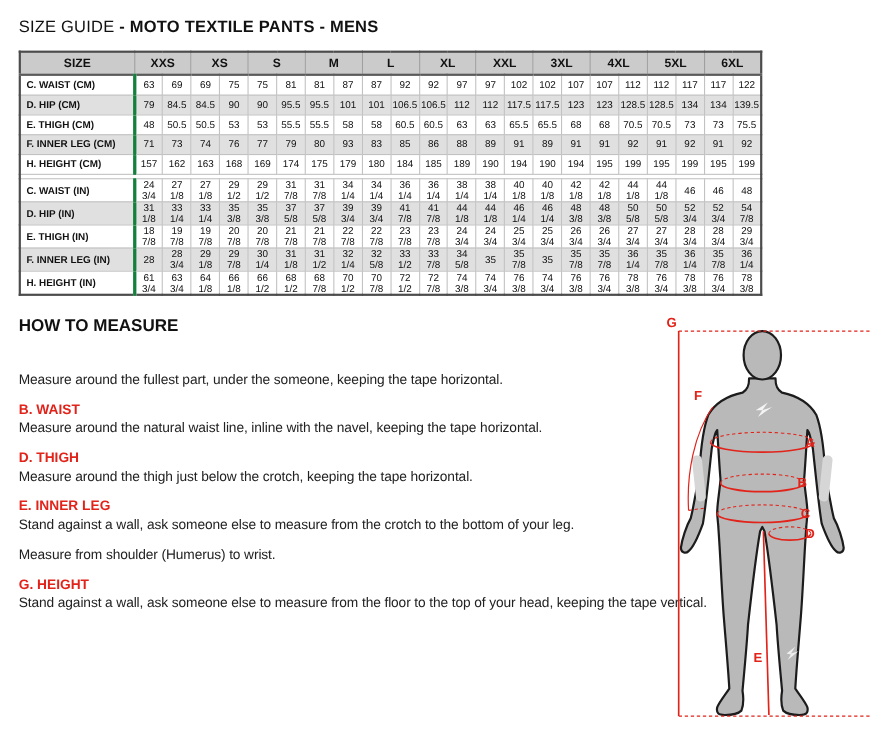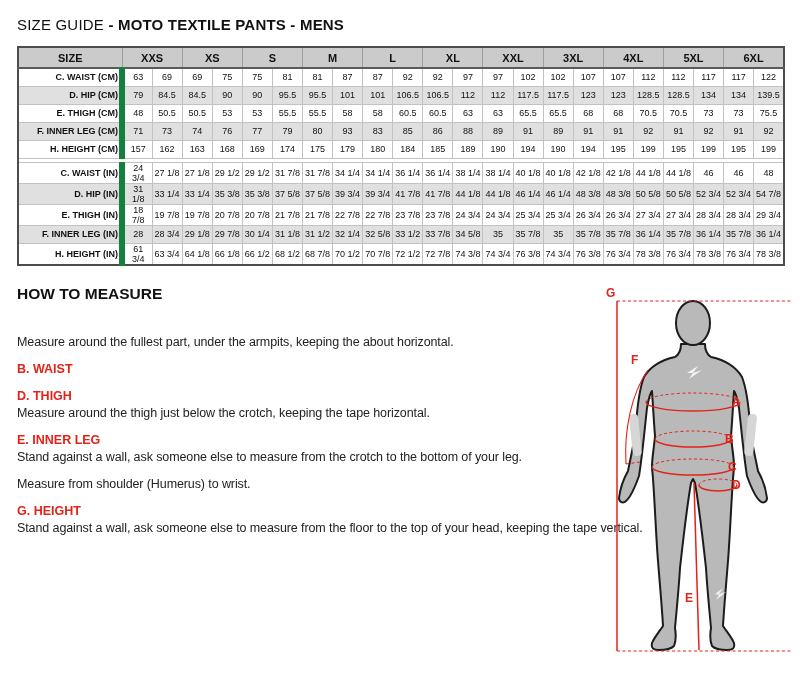--- a/index.html
+++ b/index.html
@@ -8,27 +8,27 @@
     --row-alt-bg:#e0e0e0;
     --silhouette-fill:#b9b9b9;
   }
   *{box-sizing:border-box}
   body{margin:0;width:800px;height:677px;background:#ffffff;color:#1a1a1a;
        font-family:"Liberation Sans",sans-serif;position:relative;overflow:hidden}
   .page{padding:14px 15px 0 17px}
   .title{font-size:15px;font-weight:400;margin:2px 0 13px 0;letter-spacing:.2px;color:#111}
   .title b{font-weight:700}
 
-  table.size-table{width:768px;border-collapse:collapse;table-layout:fixed;border:2px solid #4c4c4c}
+  table.size-table{width:676px;border-collapse:collapse;table-layout:fixed;border:2px solid #4c4c4c}
   col.label-col{width:104px}
   th{background:var(--header-bg);font-size:11px;font-weight:700;height:21px;
      border:1px solid #9f9f9f;border-bottom:2px solid #5a5a5a;color:#111}
   th.corner{border-right:1px solid #9f9f9f}
   td{font-size:9px;height:18px;text-align:center;border:1px solid #c2c2c2;padding:0 1px;color:#111}
-  td.rowlabel{text-align:right;font-weight:700;padding-left:5px;border-right:6px solid #15803d}
+  td.rowlabel{text-align:left;font-weight:700;padding-left:5px;border-right:3px solid #15803d}
   td.grp-start{border-left:1px solid #9f9f9f}
   tr.stripe td{background:var(--row-alt-bg)}
   tr.sep td{height:4px;background:#fff;padding:0}
 
   .measure{margin-top:19px;width:600px}
   .measure-heading{font-size:15.5px;font-weight:700;margin:0 0 32px 0;color:#111}
   .measure-item{margin-bottom:13px}
   .measure-label{color:var(--accent-red);font-weight:700;font-size:12.5px;margin-bottom:3px}
   .measure-text{font-size:12.5px;white-space:nowrap;color:#222;letter-spacing:-0.1px}
 
@@ -323,24 +323,25 @@
           <td class="grp-start">76 3/4</td>
           <td class="grp-end">78 3/8</td>
         </tr>
       </tbody>
   </table>
 
   <div class="measure">
     <div class="measure-heading">HOW TO MEASURE</div>
     <div id="measure-list">
         <div class="measure-item">
-          <div class="measure-text">Measure around the fullest part, under the armpits, keeping the about horizontal.</div>
+          <div class="measure-text">Measure around the fullest part, under the someone, keeping the tape horizontal.</div>
         </div>
         <div class="measure-item">
           <div class="measure-label">B. WAIST</div>
+          <div class="measure-text">Measure around the natural waist line, inline with the navel, keeping the tape horizontal.</div>
         </div>
         <div class="measure-item">
         </div>
         <div class="measure-item">
           <div class="measure-label">D. THIGH</div>
           <div class="measure-text">Measure around the thigh just below the crotch, keeping the tape horizontal.</div>
         </div>
         <div class="measure-item">
           <div class="measure-label">E. INNER LEG</div>
           <div class="measure-text">Stand against a wall, ask someone else to measure from the crotch to the bottom of your leg.</div>

